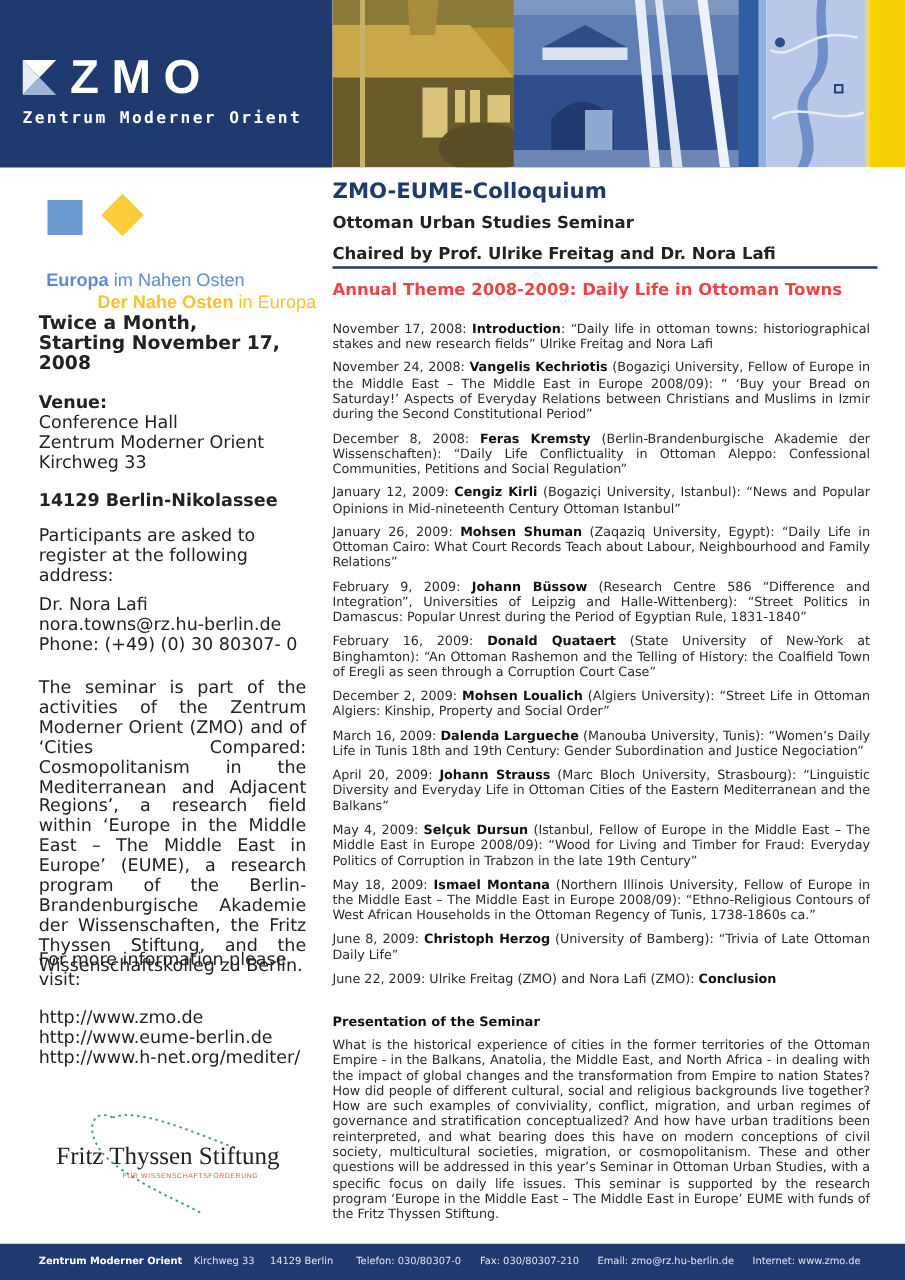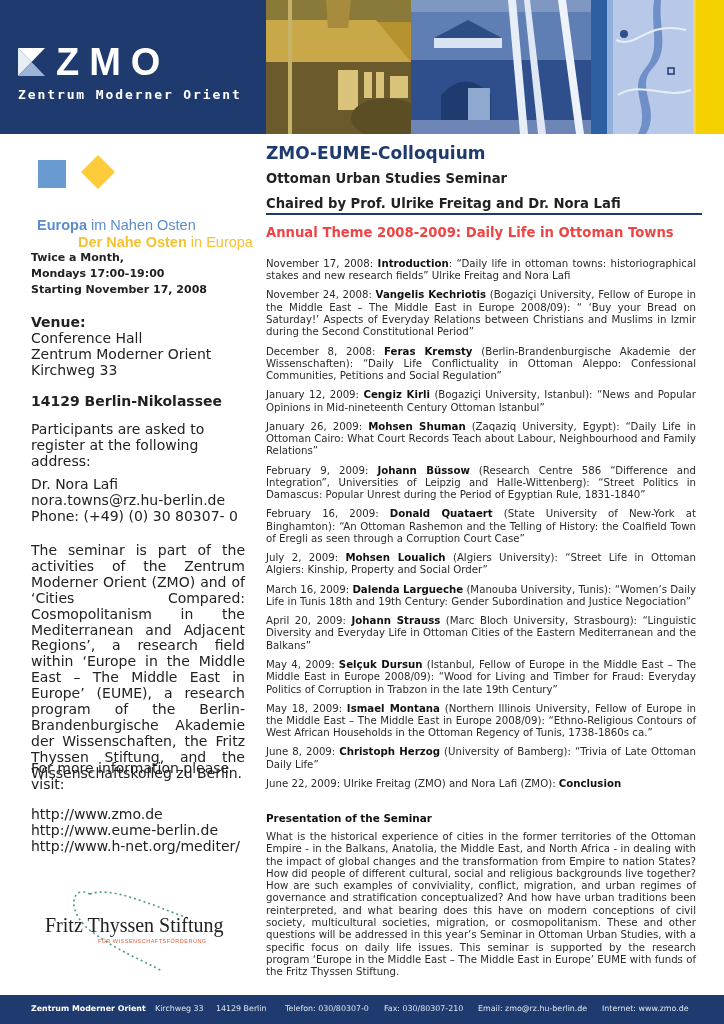--- a/index.html
+++ b/index.html
@@ -26,21 +26,21 @@
 
   
   #sidebar { position: absolute; left: 0; top: 134px; width: 262px; }
   #eume-logo { position: absolute; left: 30px; top: 20px; width: 220px; height: 80px; }
   .eume-l1 { position: absolute; left: 7px; top: 63px; font-family: "Liberation Sans", sans-serif; font-size: 14.5px; color: #5b8ecb; white-space: nowrap; }
   .eume-l2 { position: absolute; left: 48px; top: 80px; font-family: "Liberation Sans", sans-serif; font-size: 14.5px; color: #f5c230; white-space: nowrap; }
   .eume-l1 b, .eume-l2 b { font-weight: bold; }
 
   .side-block { position: absolute; left: 31px; width: 214px; font-size: 14px; line-height: 16px; color: #222; }
   .side-bold { font-weight: bold; }
-  #schedule { top: 116px; font-weight: bold; font-size: 11px; line-height: 16px; }
+  #schedule { top: 116px; font-weight: bold; font-size: 15px; line-height: 16px; }
   #venue { top: 180px; }
   #venue .postal { margin-top: 15px; font-weight: bold; }
   #register { top: 287px; }
   #register .contact { margin-top: 7px; }
   #about { top: 409px; text-align: justify; line-height: 15.9px; }
   #more-info { top: 626px; }
   #links { top: 672px; }
   #fts-logo { position: absolute; left: 40px; top: 740px; width: 200px; height: 100px; }
 
   
@@ -123,21 +123,20 @@
 <div id="sidebar">
   <div id="eume-logo">
     <div style="position:absolute;left:8px;top:6px;width:28px;height:28px;background:#6a9bd0;"></div>
     <div style="position:absolute;left:56px;top:6px;width:24px;height:24px;background:#fecb3a;transform:rotate(45deg);"></div>
     <div class="eume-l1"><b>Europa</b><span> im Nahen Osten</span></div>
     <div class="eume-l2"><b>Der Nahe Osten</b><span> in Europa</span></div>
   </div>
 
   <div id="schedule" class="side-block">
     <div>Twice a Month,</div>
-    <div>Mondays 17:00-19:00</div>
     <div>Starting November 17, 2008</div>
   </div>
 
   <div id="venue" class="side-block">
     <div class="side-bold">Venue:</div>
     <div>Conference Hall</div>
     <div>Zentrum Moderner Orient</div>
     <div>Kirchweg 33</div>
     <div class="postal">14129 Berlin-Nikolassee</div>
   </div>
@@ -178,21 +177,21 @@
   <div id="theme">Annual Theme 2008-2009: Daily Life in Ottoman Towns</div>
 
   <div id="sessions">
       <div class="session"><span>November 17, 2008: </span><b>Introduction</b><span>: “Daily life in ottoman towns: historiographical stakes and new research fields” Ulrike Freitag and Nora Lafi</span></div>
       <div class="session"><span>November 24, 2008: </span><b>Vangelis Kechriotis</b><span> (Bogaziçi University, Fellow of Europe in the Middle East – The Middle East in Europe 2008/09): “ ‘Buy your Bread on Saturday!’ Aspects of Everyday Relations between Christians and Muslims in Izmir during the Second Constitutional Period”</span></div>
       <div class="session"><span>December 8, 2008: </span><b>Feras Kremsty</b><span> (Berlin-Brandenburgische Akademie der Wissenschaften): “Daily Life Conflictuality in Ottoman Aleppo: Confessional Communities, Petitions and Social Regulation”</span></div>
       <div class="session"><span>January 12, 2009: </span><b>Cengiz Kirli</b><span> (Bogaziçi University, Istanbul): “News and Popular Opinions in Mid-nineteenth Century Ottoman Istanbul”</span></div>
       <div class="session"><span>January 26, 2009: </span><b>Mohsen Shuman</b><span> (Zaqaziq University, Egypt): “Daily Life in Ottoman Cairo: What Court Records Teach about Labour, Neighbourhood and Family Relations”</span></div>
       <div class="session"><span>February 9, 2009: </span><b>Johann Büssow</b><span> (Research Centre 586 “Difference and Integration”, Universities of Leipzig and Halle-Wittenberg): “Street Politics in Damascus: Popular Unrest during the Period of Egyptian Rule, 1831-1840”</span></div>
       <div class="session"><span>February 16, 2009: </span><b>Donald Quataert</b><span> (State University of New-York at Binghamton): “An Ottoman Rashemon and the Telling of History: the Coalfield Town of Eregli as seen through a Corruption Court Case”</span></div>
-      <div class="session"><span>July 2, 2009: </span><b>Mohsen Loualich</b><span> (Algiers University): “Street Life in Ottoman Algiers: Kinship, Property and Social Order”</span></div>
+      <div class="session"><span>December 2, 2009: </span><b>Mohsen Loualich</b><span> (Algiers University): “Street Life in Ottoman Algiers: Kinship, Property and Social Order”</span></div>
       <div class="session"><span>March 16, 2009: </span><b>Dalenda Largueche</b><span> (Manouba University, Tunis): “Women’s Daily Life in Tunis 18th and 19th Century: Gender Subordination and Justice Negociation”</span></div>
       <div class="session"><span>April 20, 2009: </span><b>Johann Strauss</b><span> (Marc Bloch University, Strasbourg): “Linguistic Diversity and Everyday Life in Ottoman Cities of the Eastern Mediterranean and the Balkans”</span></div>
       <div class="session"><span>May 4, 2009: </span><b>Selçuk Dursun</b><span> (Istanbul, Fellow of Europe in the Middle East – The Middle East in Europe 2008/09): “Wood for Living and Timber for Fraud: Everyday Politics of Corruption in Trabzon in the late 19th Century”</span></div>
       <div class="session"><span>May 18, 2009: </span><b>Ismael Montana</b><span> (Northern Illinois University, Fellow of Europe in the Middle East – The Middle East in Europe 2008/09): “Ethno-Religious Contours of West African Households in the Ottoman Regency of Tunis, 1738-1860s ca.”</span></div>
       <div class="session"><span>June 8, 2009: </span><b>Christoph Herzog</b><span> (University of Bamberg): “Trivia of Late Ottoman Daily Life”</span></div>
       <div class="session"><span>June 22, 2009: Ulrike Freitag (ZMO) and Nora Lafi (ZMO): </span><b>Conclusion</b><span></span></div>
     </div>
 
   <div id="presentation-h">Presentation of the Seminar</div>
   <div id="presentation">What is the historical experience of cities in the former territories of the Ottoman Empire - in the Balkans, Anatolia, the Middle East, and North Africa - in dealing with the impact of global changes and the transformation from Empire to nation States? How did people of different cultural, social and religious backgrounds live together? How are such examples of conviviality, conflict, migration, and urban regimes of governance and stratification conceptualized? And how have urban traditions been reinterpreted, and what bearing does this have on modern conceptions of civil society, multicultural societies, migration, or cosmopolitanism. These and other questions will be addressed in this year’s Seminar in Ottoman Urban Studies, with a specific focus on daily life issues. This seminar is supported by the research program ‘Europe in the Middle East – The Middle East in Europe’ EUME with funds of the Fritz Thyssen Stiftung.</div>

